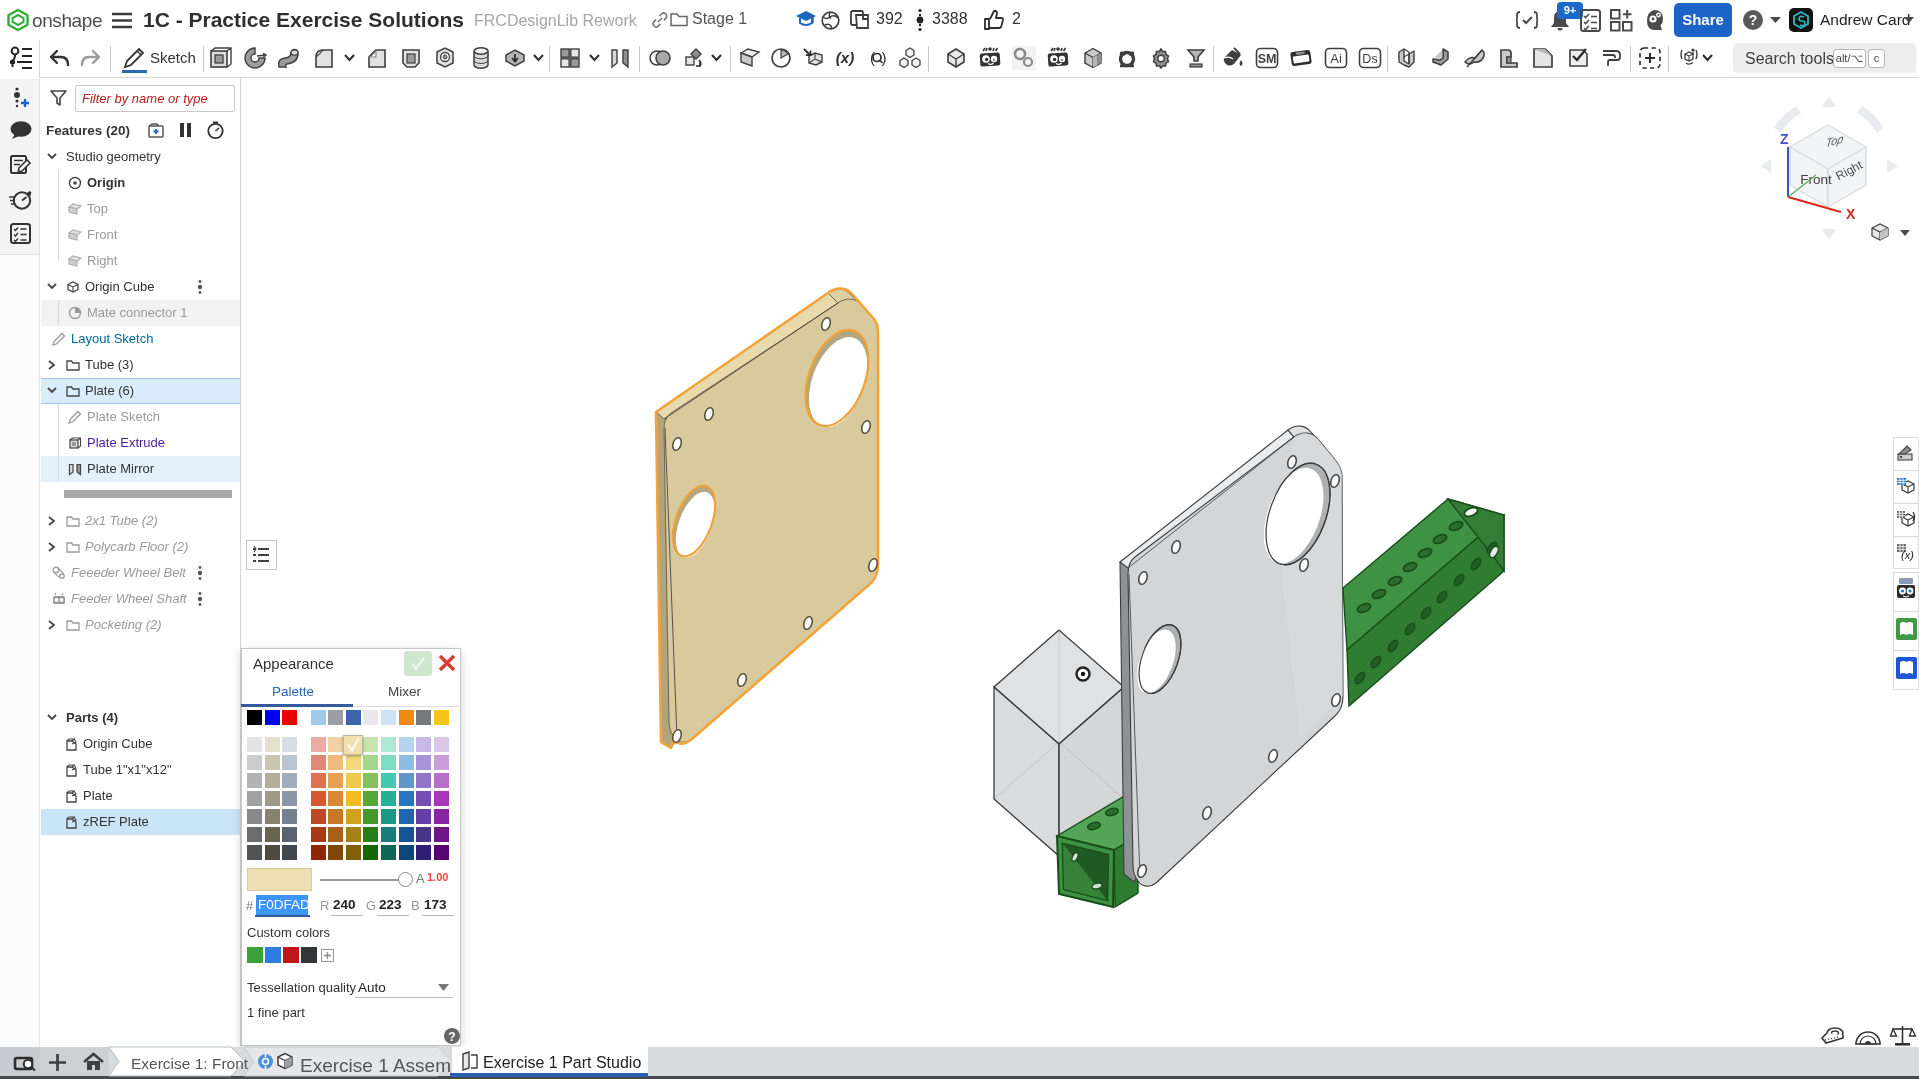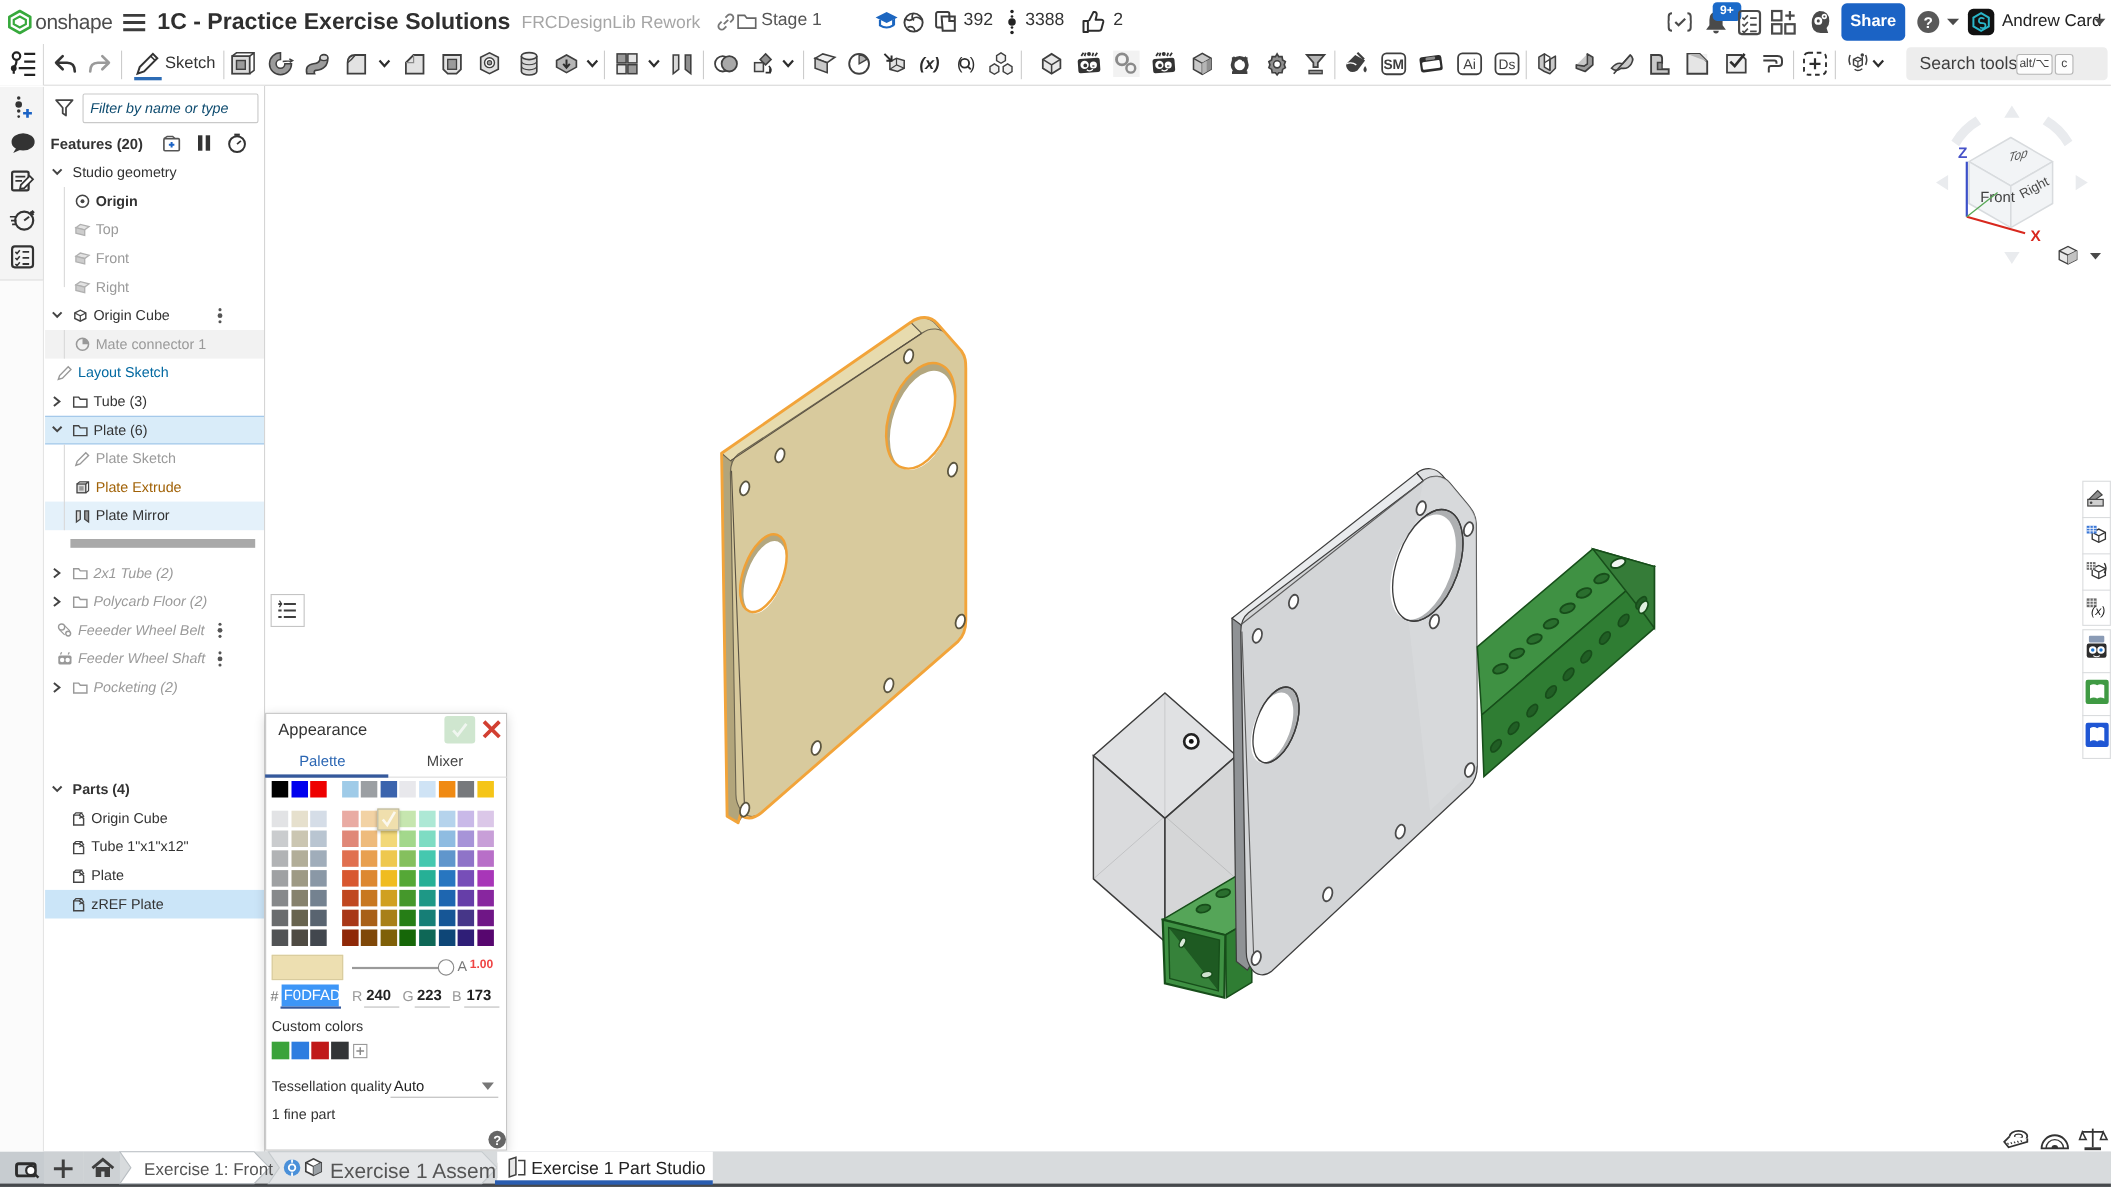--- a/index.html
+++ b/index.html
@@ -563,21 +563,21 @@
 <svg class="a" style="left:10px;top:223px" width="21" height="21" viewBox="0 0 21 21">
     <rect x="1" y="1" width="19" height="19" rx="2.5" fill="none" stroke="#333" stroke-width="2"></rect>
     <path d="M4,6 l1.5,1.5 L8,4.5 M4,11.5 l1.5,1.5 L8,10 M4,17 l1.5,1.5 L8,15.5" stroke="#333" stroke-width="1.4" fill="none"></path>
     <path d="M10.5,6 h6 M10.5,11.5 h6 M10.5,17 h6" stroke="#333" stroke-width="1.6"></path>
   </svg>
 <div class="a" style="left:40px;top:78px;width:201px;height:969px;background:#fff;border-right:1px solid #d5d5d5"></div>
 <svg class="a" style="left:50px;top:90px" width="17" height="16" viewBox="0 0 17 16">
     <path d="M1,1 h15 l-6,7 v7 l-3,-2 v-5 Z" fill="none" stroke="#444" stroke-width="1.6" stroke-linejoin="round"></path>
   </svg>
 <div class="a" style="left:75px;top:85px;width:160px;height:27px;background:#fff;border:1px solid #c9c9c9;border-radius:2px"></div>
-<div class="a" style="left:82px;top:91px;font-size:13px;color:#0c4a6e;font-weight:normal;font-style:italic;letter-spacing:0;white-space:nowrap">Filter by name or type</div>
+<div class="a" style="left:82px;top:91px;font-size:13px;color:#b91c1c;font-weight:normal;font-style:italic;letter-spacing:0;white-space:nowrap">Filter by name or type</div>
 <div class="a" style="left:46px;top:123px;font-size:13.5px;color:#333;font-weight:bold;font-style:normal;letter-spacing:0;white-space:nowrap"><b>Features (20)</b></div>
 <svg class="a" style="left:148px;top:123px" width="18" height="15" viewBox="0 0 18 15">
     <rect x="1" y="3" width="14" height="11" rx="1" fill="none" stroke="#555" stroke-width="1.5"></rect>
     <path d="M1,3 l3,-2 h5 l2,2" fill="none" stroke="#555" stroke-width="1.3"></path>
     <path d="M8,6 v5 M5.5,8.5 h5" stroke="#1b63c5" stroke-width="1.8"></path>
   </svg>
 <svg class="a" style="left:179px;top:122px" width="13" height="16" viewBox="0 0 13 16">
     <rect x="1" y="1" width="4" height="14" fill="#333"></rect>
     <rect x="8" y="1" width="4" height="14" fill="#333"></rect>
   </svg>
@@ -655,21 +655,21 @@
 <div class="a" style="left:85px;top:383px;font-size:13px;color:#333;font-weight:normal;font-style:normal;letter-spacing:0;white-space:nowrap">Plate (6)</div>
 <svg class="a" style="left:68px;top:410px" width="14" height="14" viewBox="0 0 14 14">
     <path d="M1,13 l1.2,-3.6 L10,1.5 l2.5,2.5 L4.8,11.8 Z" fill="none" stroke="#999" stroke-width="1.3"></path>
   </svg>
 <div class="a" style="left:87px;top:409px;font-size:13px;color:#9a9a9a;font-weight:normal;font-style:normal;letter-spacing:0;white-space:nowrap">Plate Sketch</div>
 <svg class="a" style="left:68px;top:436px" width="14" height="14" viewBox="0 0 14 14">
     <rect x="2" y="4" width="8" height="8" fill="#ddd" stroke="#444" stroke-width="1.2"></rect>
     <path d="M2,4 l2.5,-2 h8 v8 l-2.5,2 M12.5,2 l-2.5,2" fill="none" stroke="#444" stroke-width="1.1"></path>
     <rect x="4" y="6" width="4" height="4" fill="#999"></rect>
   </svg>
-<div class="a" style="left:87px;top:435px;font-size:13px;color:#a16207;font-weight:normal;font-style:normal;letter-spacing:0;white-space:nowrap">Plate Extrude</div>
+<div class="a" style="left:87px;top:435px;font-size:13px;color:#4c1d95;font-weight:normal;font-style:normal;letter-spacing:0;white-space:nowrap">Plate Extrude</div>
 <svg class="a" style="left:68px;top:462px" width="14" height="14" viewBox="0 0 14 14">
     <path d="M1.5,2.5 h3.5 v7.5 l-3.5,2.5 Z" fill="#ddd" stroke="#444" stroke-width="1.2"></path>
     <path d="M12.5,2.5 h-3.5 v7.5 l3.5,2.5 Z" fill="#999" stroke="#444" stroke-width="1.2"></path>
   </svg>
 <div class="a" style="left:87px;top:461px;font-size:13px;color:#333;font-weight:normal;font-style:normal;letter-spacing:0;white-space:nowrap">Plate Mirror</div>
 <div class="a" style="left:64px;top:490px;width:168px;height:8px;background:#a9a9a9"></div>
 <svg class="a" style="left:47px;top:516px" width="10" height="10" viewBox="0 0 10 10">
     <path d="M2,1 l5,4 l-5,4" fill="none" stroke="#444" stroke-width="1.8"></path>
   </svg>
 <svg class="a" style="left:66px;top:514px" width="14" height="14" viewBox="0 0 14 14">

